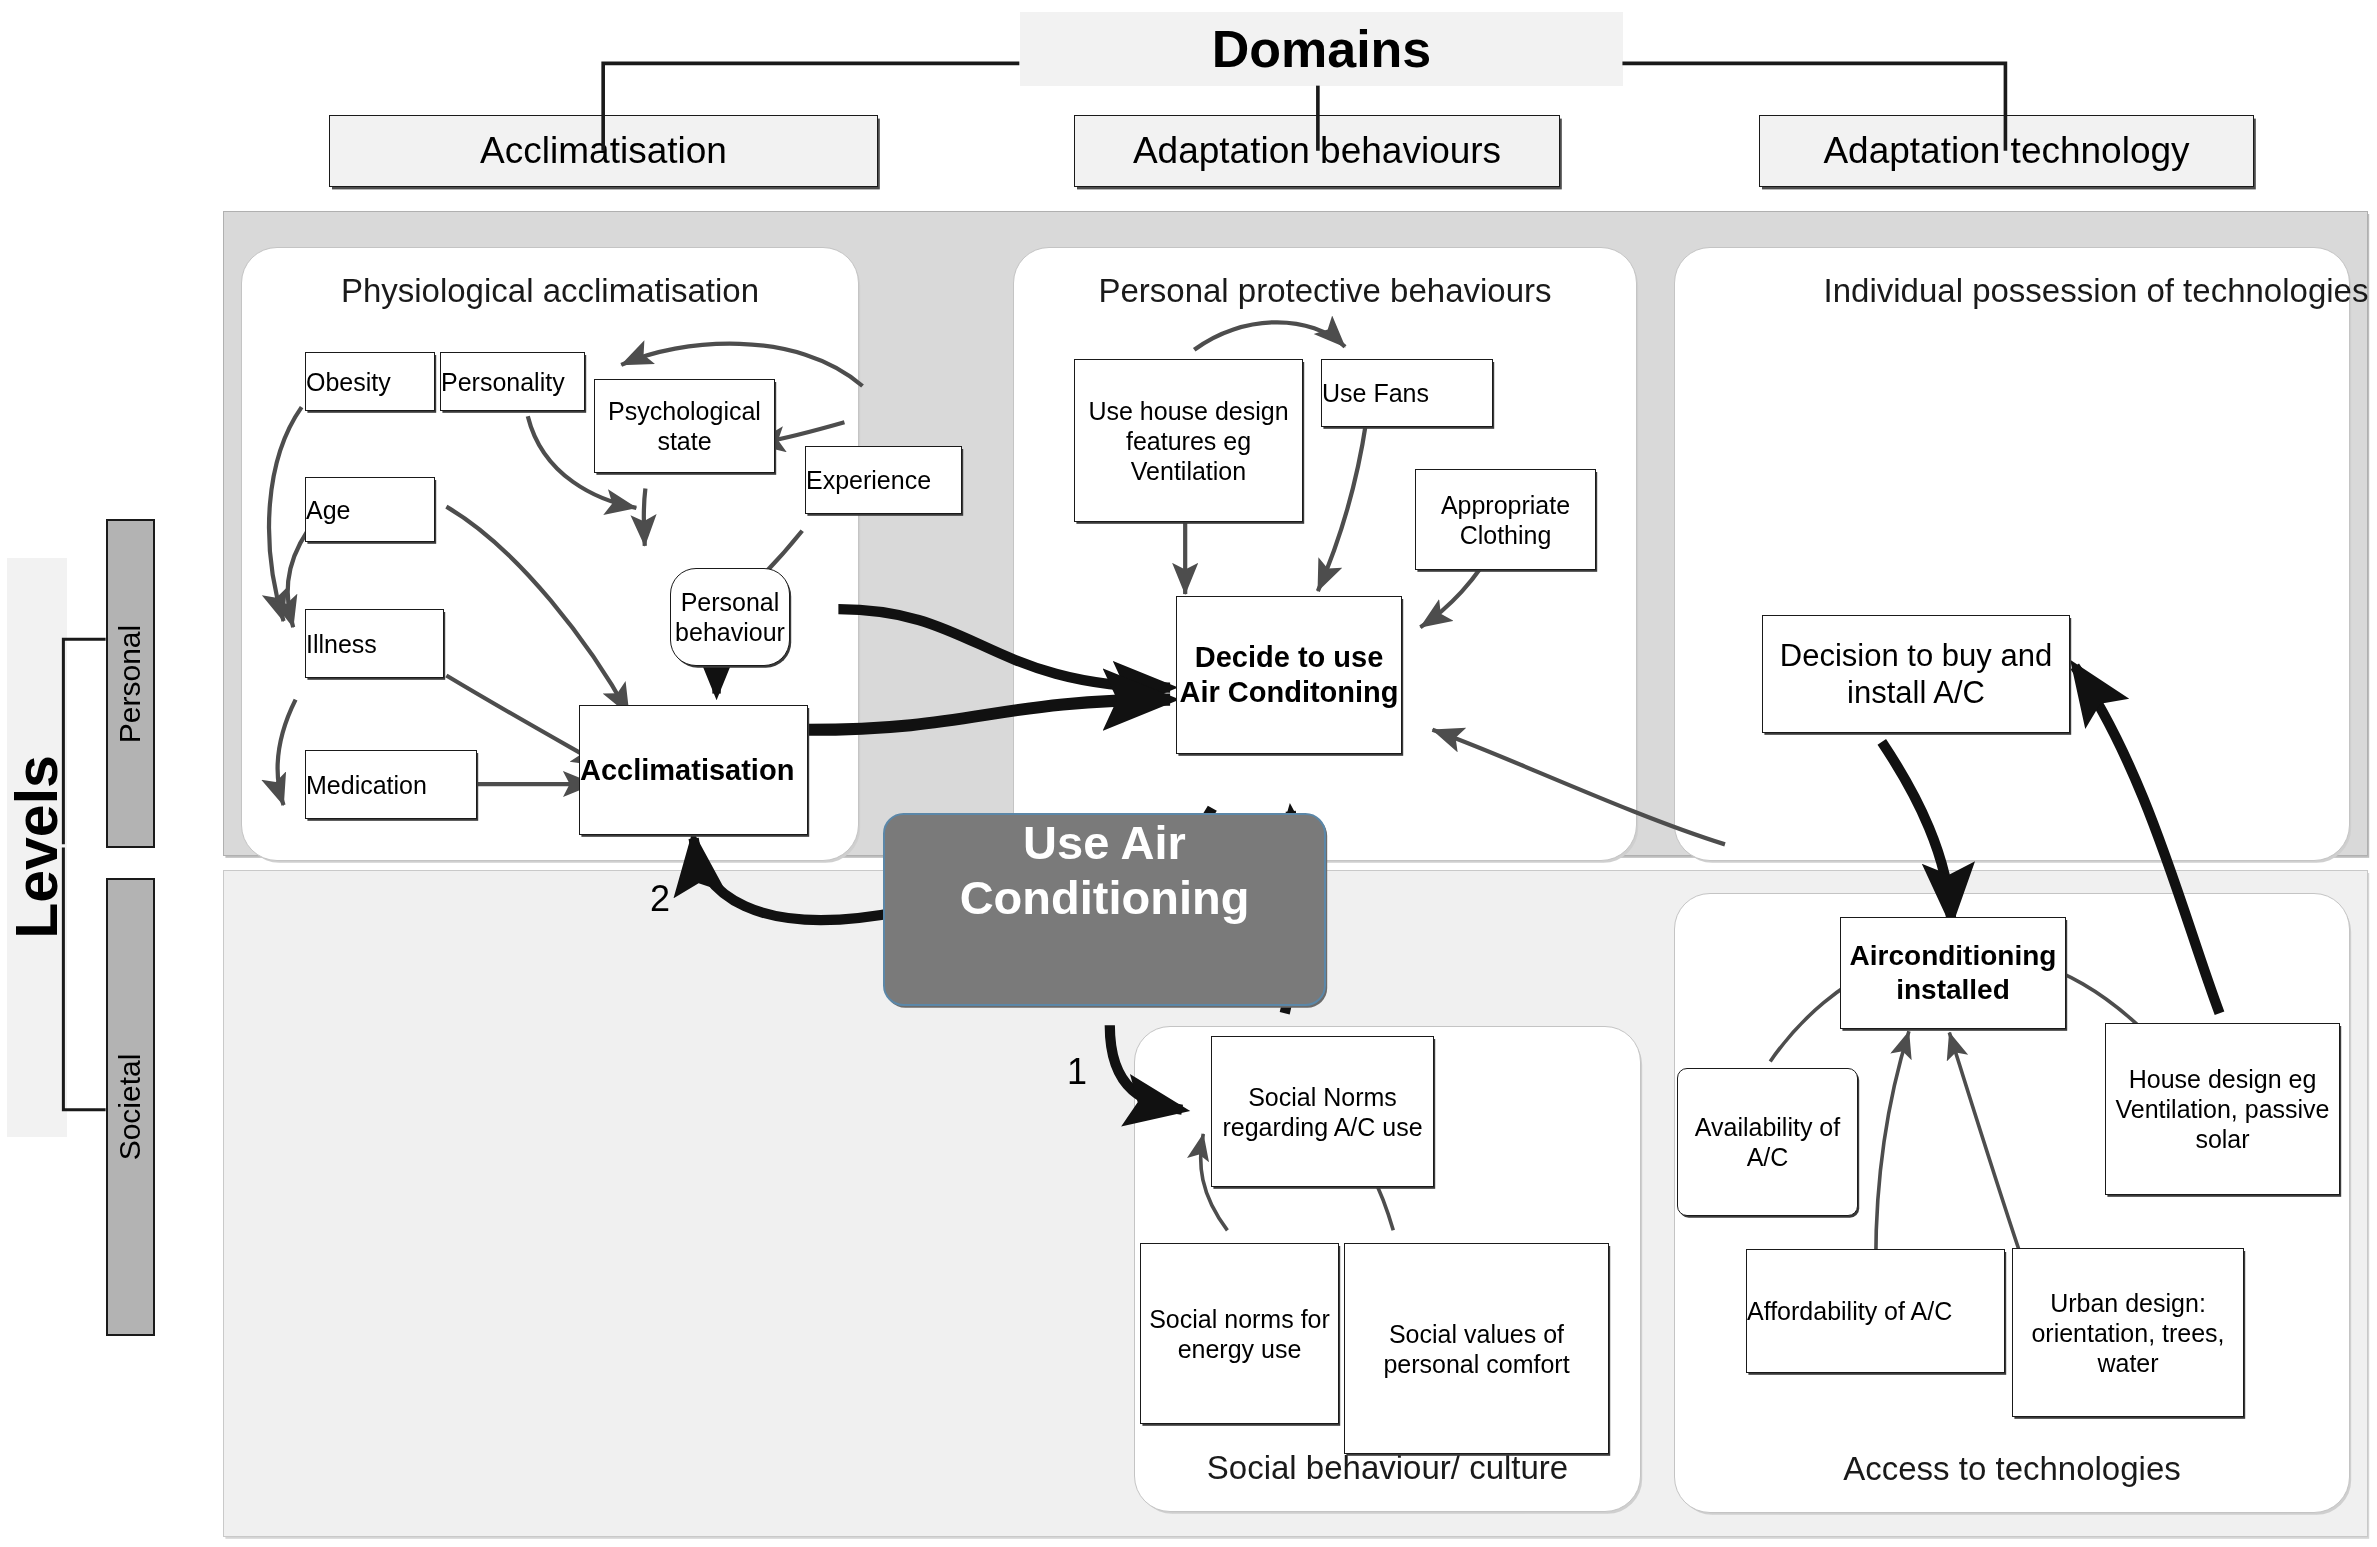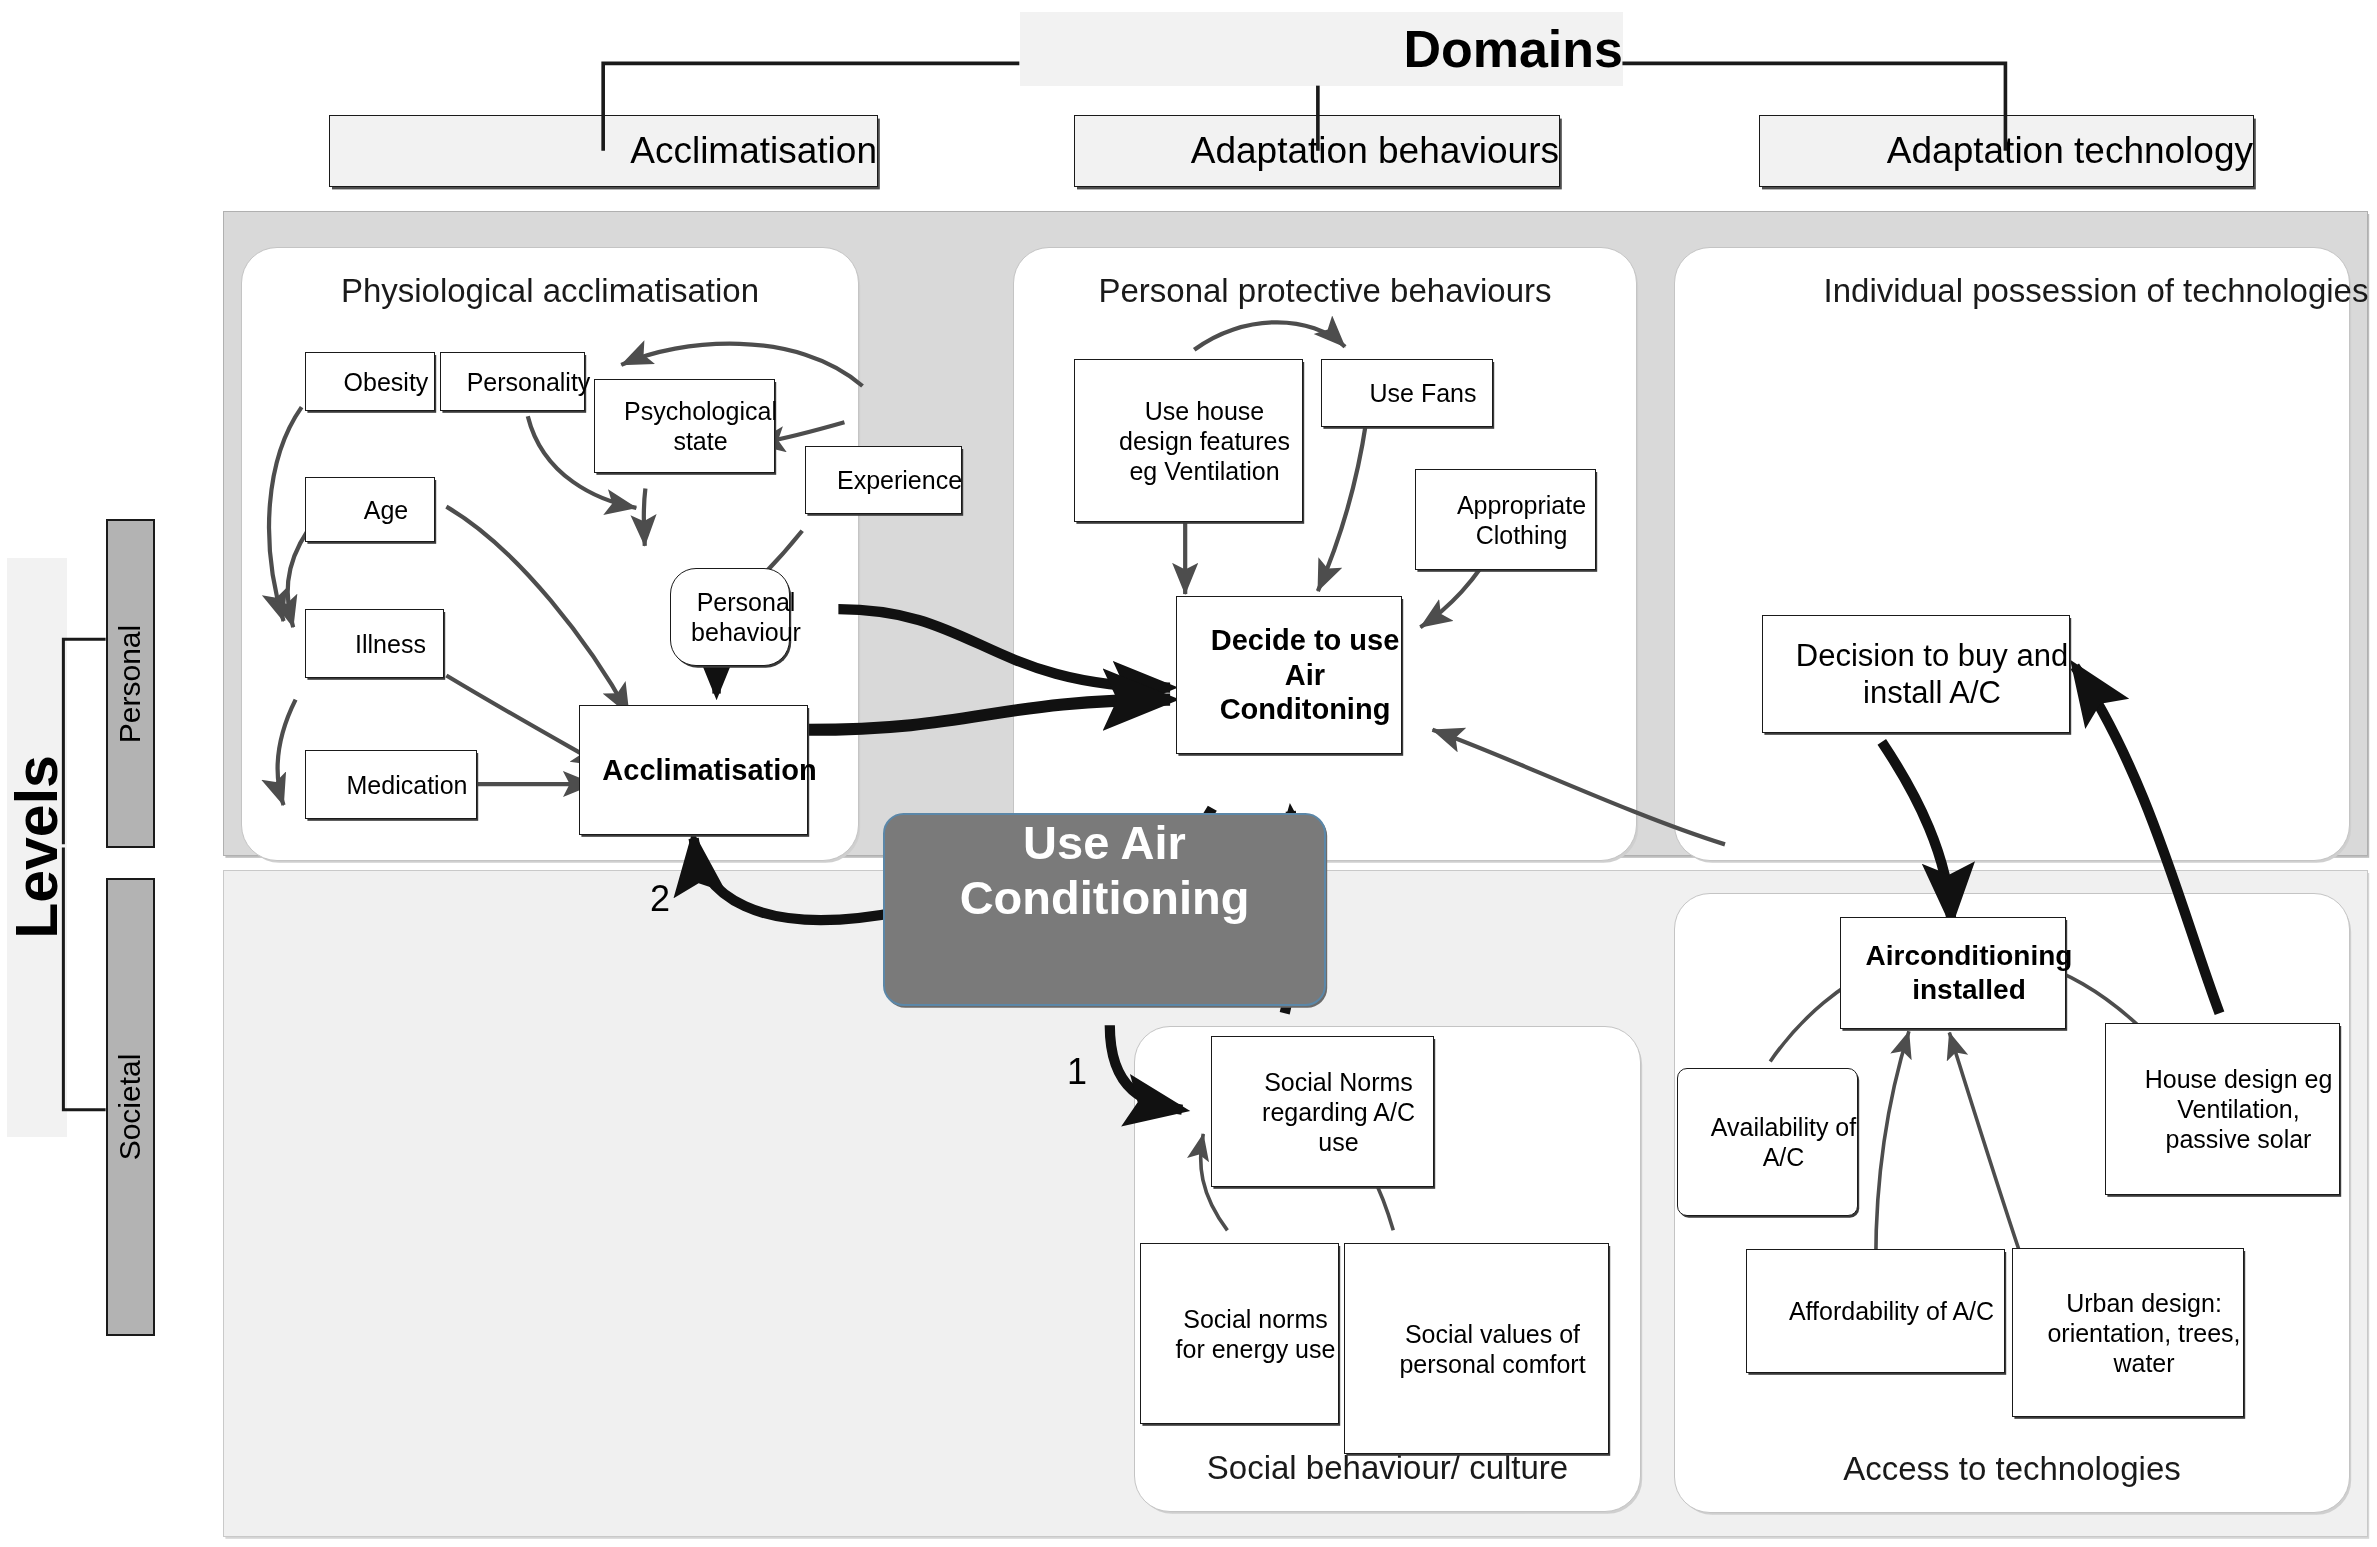--- a/index.html
+++ b/index.html
@@ -5,21 +5,21 @@
   html,body{margin:0;padding:0;background:#fff;}
   body{font-family:"Liberation Sans", sans-serif;}
   #stage{position:relative;width:2377px;height:1547px;background:#ffffff;overflow:hidden;}
 
   
   .abs{position:absolute;box-sizing:border-box;}
 
   
   .chip{
     background:#f2f2f2;
-    display:flex;align-items:center;justify-content:flex-end;
+    display:flex;align-items:center;justify-content:center;
     text-align:center;color:#000;
     font-family:"Liberation Sans", sans-serif;
   }
   .chip.bordered{border:1.8px solid #1a1a1a;box-shadow:2.4px 3px 0 -0.6px #4d4d4d;}
   .chip-title{font-size:52px;font-weight:bold;letter-spacing:0px;}
   .chip-domain{font-size:37px;font-weight:normal;}
 
   
   .levelbar{
     background:#b3b3b3;border:2.4px solid #1a1a1a;
@@ -43,25 +43,24 @@
     box-shadow:2.4px 3px 0 -1.2px #cfcfcf;
   }
   .panel-label{
     position:absolute;width:100%;text-align:center;
     font-size:33px;color:#1a1a1a;line-height:1.22;
   }
 
   
   .box{
     background:#ffffff;border:1.8px solid #1a1a1a;
-    display:flex;align-items:center;justify-content:center;
+    display:flex;align-items:center;justify-content:flex-start;
     text-align:center;color:#000;line-height:1.2;
     font-size:25px;
     box-shadow:1.8px 2.4px 0 -0.6px #3a3a3a;
-    padding-left:32px;
   }
   .box.b-bold{font-weight:bold;}
 
   
   .usebox{
     background:#7a7a7a;border:2.4px solid #5b87a8;border-radius:20.5px;
     color:#ffffff;font-size:47px;font-weight:bold;line-height:1.18;
     display:flex;justify-content:center;text-align:center;
     box-shadow:1.8px 2.4px 0 -0.6px #6b6b6b;
   }

